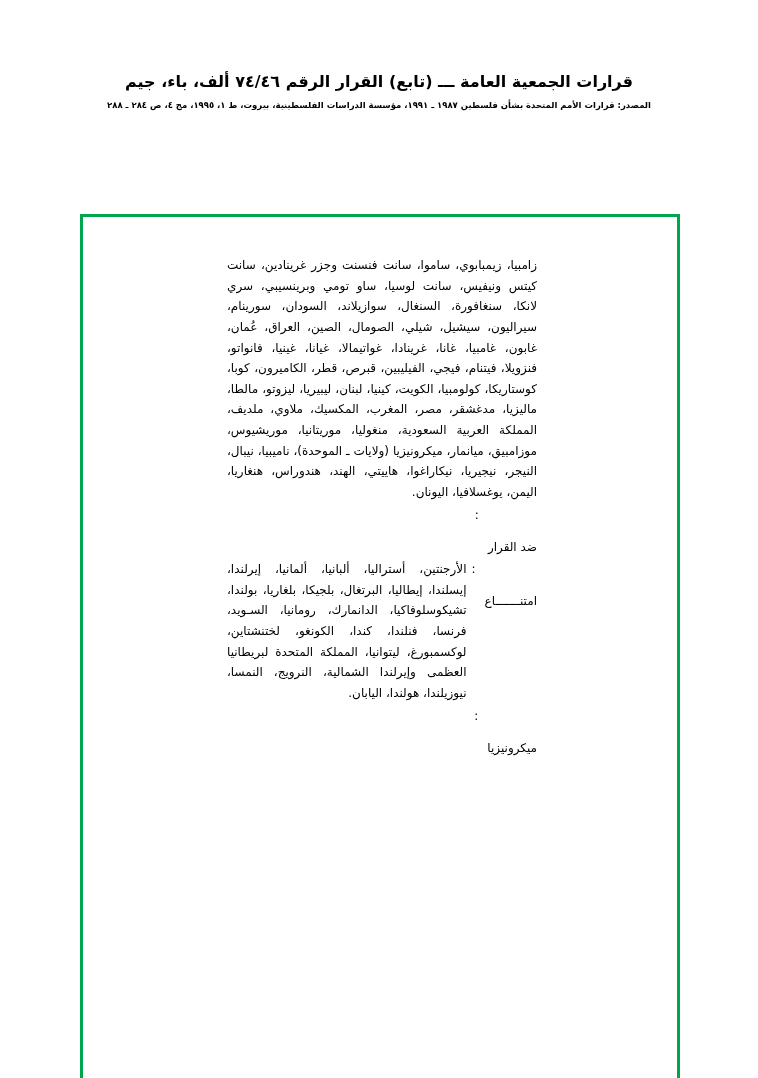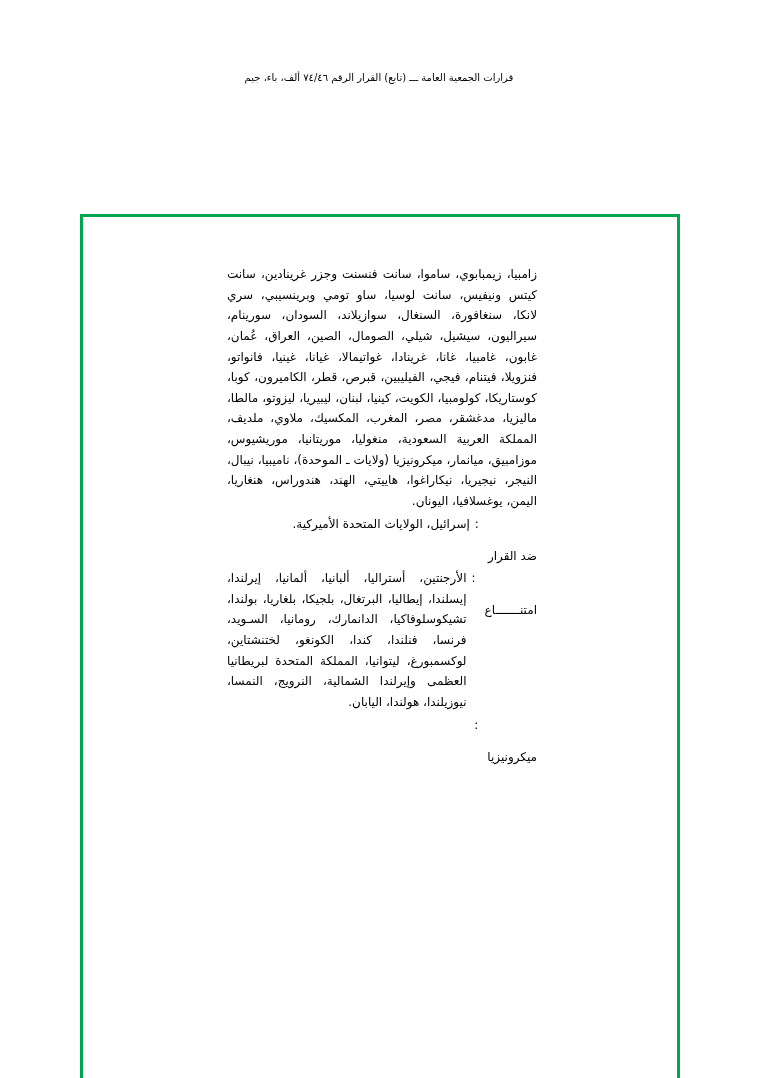--- a/index.html
+++ b/index.html
@@ -16,22 +16,22 @@
     overflow: hidden;
   }
   .page {
     position: relative;
     width: 758px;
     height: 1078px;
     box-sizing: border-box;
   }
   .doc-header {
     text-align: center;
-    font-weight: normal;
-    font-size: 10px;
+    font-weight: bold;
+    font-size: 16px;
     letter-spacing: 0px;
     margin-top: 72px;
     direction: rtl;
   }
   .doc-source {
     text-align: center;
     font-weight: bold;
     font-size: 8.5px;
     margin-top: 9px;
     direction: rtl;
@@ -54,21 +54,21 @@
     direction: rtl;
   }
   .para {
     font-size: 12px;
     line-height: 1.72;
     text-align: justify;
     text-align-last: right;
     direction: rtl;
   }
   .listing {
-    margin-top: 17px;
+    margin-top: 8px;
   }
   .entry {
     display: flex;
     flex-direction: row;
     direction: rtl;
     margin-top: 2px;
     font-size: 12px;
     line-height: 1.72;
   }
   .entry .lbl {
@@ -89,30 +89,30 @@
   .entry.single .val {
     text-align-last: right;
   }
 </style>
 </head>
 <body>
 
 <div class="page">
 
   <div class="doc-header">قرارات الجمعية العامة ـــ (تابع) القرار الرقم ٧٤/٤٦ ألف، باء، جيم</div>
+  <div class="doc-source">المصدر: قرارات الأمم المتحدة بشأن فلسطين ١٩٨٧ ـ ١٩٩١، مؤسسة الدراسات الفلسطينية، بيروت، ط ١، ١٩٩٥، مج ٤، ص ٢٨٤ ـ ٢٨٨</div>
 
   <div class="frame">
     <div class="content">
 
       <div class="para listing">زامبيا، زيمبابوي، ساموا، سانت فنسنت وجزر غرينادين، سانت كيتس ونيفيس، سانت لوسيا، ساو تومي وبرينسيبي، سري لانكا، سنغافورة، السنغال، سوازيلاند، السودان، سورينام، سيراليون، سيشيل، شيلي، الصومال، الصين، العراق، عُمان، غابون، غامبيا، غانا، غرينادا، غواتيمالا، غيانا، غينيا، فانواتو، فنزويلا، فيتنام، فيجي، الفيليبين، قبرص، قطر، الكاميرون، كوبا، كوستاريكا، كولومبيا، الكويت، كينيا، لبنان، ليبيريا، ليزوتو، مالطا، ماليزيا، مدغشقر، مصر، المغرب، المكسيك، ملاوي، ملديف، المملكة العربية السعودية، منغوليا، موريتانيا، موريشيوس، موزامبيق، ميانمار، ميكرونيزيا (ولايات ـ الموحدة)، ناميبيا، نيبال، النيجر، نيجيريا، نيكاراغوا، هاييتي، الهند، هندوراس، هنغاريا، اليمن، يوغسلافيا، اليونان.</div>
 
       <div class="entry single">
         <span class="lbl">ضد القرار</span>
         <span class="colon">:</span>
-        <span class="val">إسرائيل، الولايات المتحدة الأميركية.</span>
       </div>
 
       <div class="entry">
         <span class="lbl">امتنـــــــاع</span>
         <span class="colon">:</span>
         <span class="val">الأرجنتين، أستراليا، ألبانيا، ألمانيا، إيرلندا، إيسلندا، إيطاليا، البرتغال، بلجيكا، بلغاريا، بولندا، تشيكوسلوفاكيا، الدانمارك، رومانيا، السـويد، فرنسا، فنلندا، كندا، الكونغو، لختنشتاين، لوكسمبورغ، ليتوانيا، المملكة المتحدة لبريطانيا العظمى وإيرلندا الشمالية، النرويج، النمسا، نيوزيلندا، هولندا، اليابان.</span>
       </div>
 
       <div class="entry">
         <span class="lbl">ميكرونيزيا</span>

